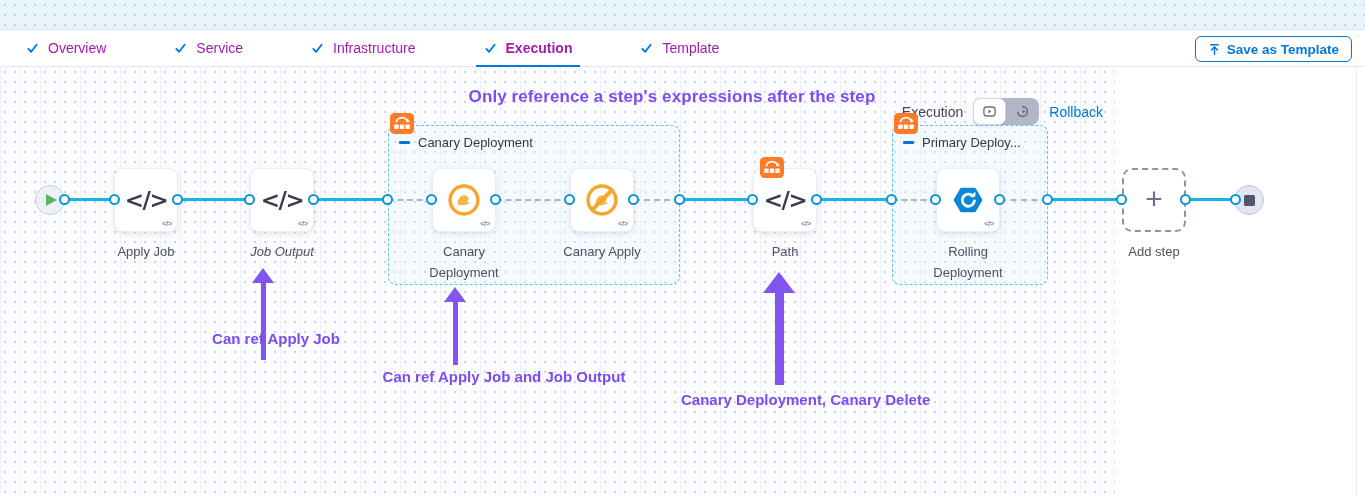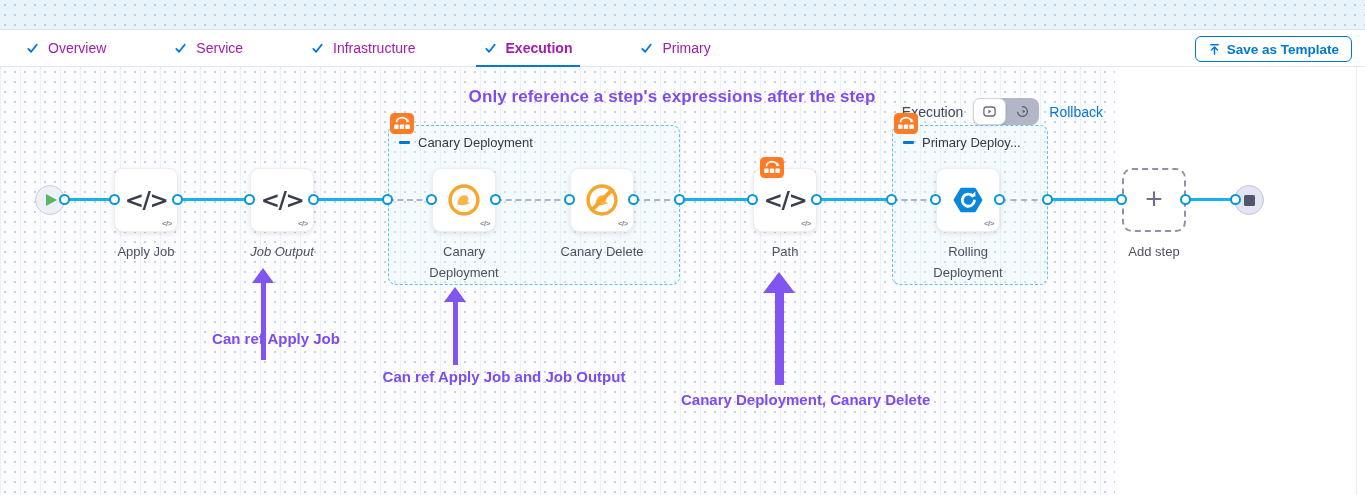--- a/index.html
+++ b/index.html
@@ -127,21 +127,21 @@
   <div class="tab active">
     <svg width="13" height="13" viewBox="0 0 14 14">
         <path d="M2.5 7.5l3 3 6-7.5" stroke="#0278d5" stroke-width="2" fill="none" stroke-linecap="round" stroke-linejoin="round"></path>
       </svg>
     <span>Execution</span>
   </div>
   <div class="tab">
     <svg width="13" height="13" viewBox="0 0 14 14">
         <path d="M2.5 7.5l3 3 6-7.5" stroke="#0278d5" stroke-width="2" fill="none" stroke-linecap="round" stroke-linejoin="round"></path>
       </svg>
-    <span>Primary</span>
+    <span>Template</span>
   </div>
   <button class="save-tpl-btn">
     <svg width="13" height="13" viewBox="0 0 14 14">
         <path d="M3 2h8" stroke="#0278d5" stroke-width="1.6" stroke-linecap="round"></path>
         <path d="M7 12.2V4.6" stroke="#0278d5" stroke-width="1.6" stroke-linecap="round"></path>
         <path d="M3.8 7.6L7 4.4l3.2 3.2" stroke="#0278d5" stroke-width="1.6" fill="none" stroke-linecap="round" stroke-linejoin="round"></path>
       </svg>
     <span>Save as Template</span>
   </button>
 </div>
@@ -238,21 +238,21 @@
   <div class="step-label" style="left:419px;width:90px;">Canary Deployment</div>
 
   <div class="step-card" style="left:570px;">
     <svg width="36" height="36" viewBox="0 0 24 24">
         <circle cx="12" cy="12" r="9.3" fill="none" stroke="#f6a52d" stroke-width="2.3"></circle>
         <path d="M7.6 14.8c.2-3.2 1.9-5.9 4.6-5.9 1.9 0 2.8 1.3 2.8 2.5 0 .8-.3 1.5-.9 2l2.2.6-2.6 1c-1.6.6-4.2.6-6.1-.2z" fill="#f9b445"></path>
         <rect x="1.5" y="10.6" width="21" height="2.8" fill="#f6a52d" transform="rotate(-45 12 12)"></rect>
       </svg>
     <span class="corner-code">&lt;/&gt;</span>
   </div>
-  <div class="step-label" style="left:527px;width:150px;">Canary Delete</div>
+  <div class="step-label" style="left:527px;width:150px;">Canary Apply</div>
 
   <div class="step-card" style="left:753px;">
     <svg class="loop-badge" style="left:6px;top:-12px;" viewBox="0 0 24 21">
         <rect width="24" height="21" rx="4.5" fill="#ff7b26"></rect>
         <path d="M6.5 9.2a5.5 4.6 0 0 1 11 0" fill="none" stroke="#fff" stroke-width="1.7"></path>
         <path d="M17.8 5.4l1.8 3.4-3.6.2z" fill="#fff"></path>
         <rect x="4.2" y="11.5" width="4.4" height="4.4" rx="0.6" fill="#fff"></rect>
         <rect x="9.8" y="11.5" width="4.4" height="4.4" rx="0.6" fill="#fff"></rect>
         <rect x="15.4" y="11.5" width="4.4" height="4.4" rx="0.6" fill="#fff"></rect>
       </svg>

